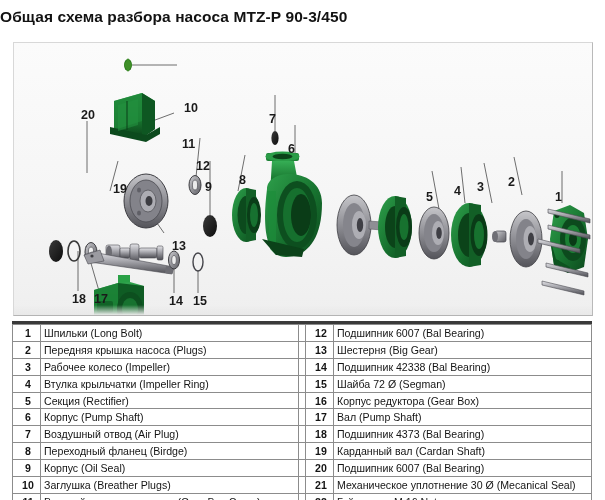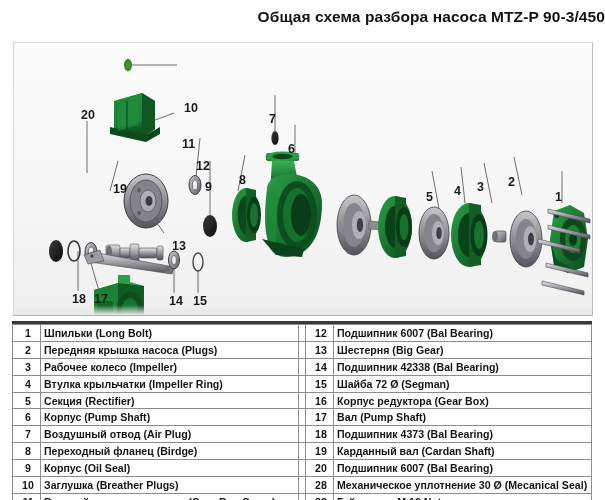--- a/index.html
+++ b/index.html
@@ -5,21 +5,21 @@
   html,body{margin:0;padding:0;}
   body{
     width:605px;height:500px;overflow:hidden;background:#ffffff;
     font-family:"Liberation Sans","DejaVu Sans",sans-serif;
     -webkit-font-smoothing:antialiased;
   }
   #page{position:relative;width:605px;height:500px;}
 
   
   .title{
-    position:absolute;left:0;top:8px;width:605px;text-align:right;
+    position:absolute;left:0;top:8px;width:605px;text-align:left;
     font-size:15.5px;font-weight:bold;color:#121212;letter-spacing:.1px;
   }
 
   
   .diagram{
     position:absolute;left:13px;top:42px;width:578px;height:272px;
     background:linear-gradient(180deg,#fbfbfb 0%,#f6f6f6 55%,#efefef 100%);
     border:1px solid #d8d8d8;border-right-color:#b9b9b9;border-bottom-color:#b4b4b4;
     overflow:hidden;
   }
@@ -44,21 +44,21 @@
     width:580px;table-layout:fixed;
   }
   table.parts td{
     border:1px solid #8c8c8c;
     font-size:10.6px;color:#141414;height:15.9px;padding:0 0 0 3px;
     overflow:hidden;white-space:nowrap;
   }
   td.num{
     width:24px;text-align:center;font-weight:bold;padding:0;
   }
-  td.desc{font-weight:bold;}
+  td.desc{font-weight:normal;}
   td.gapcell{border:none;width:3px;padding:0;}
 </style>
 </head>
 <body>
 
 <div id="page">
 
   <div class="title">Общая схема разбора насоса MTZ-P 90-3/450</div>
 
   <div class="diagram">
@@ -376,21 +376,21 @@
           <td class="num">9</td>
           <td class="desc">Корпус (Oil Seal)</td>
           <td class="gapcell"></td>
           <td class="num">20</td>
           <td class="desc">Подшипник 6007 (Bal Bearing)</td>
         </tr>
         <tr>
           <td class="num">10</td>
           <td class="desc">Заглушка (Breather Plugs)</td>
           <td class="gapcell"></td>
-          <td class="num">28</td>
+          <td class="num">21</td>
           <td class="desc">Механическое уплотнение 30 Ø (Mecanical Seal)</td>
         </tr>
         <tr>
           <td class="num">11</td>
           <td class="desc">Верхний корпус редуктора (Gear Box Cover)</td>
           <td class="gapcell"></td>
           <td class="num">22</td>
           <td class="desc">Гайка вала M 16 Nut</td>
         </tr>
       </tbody>

